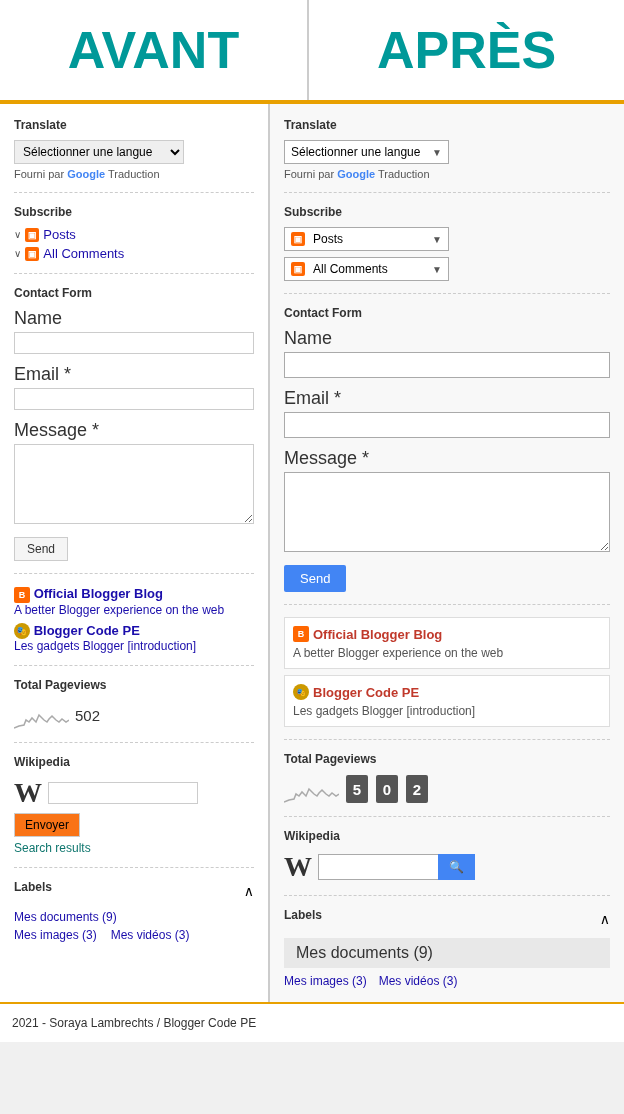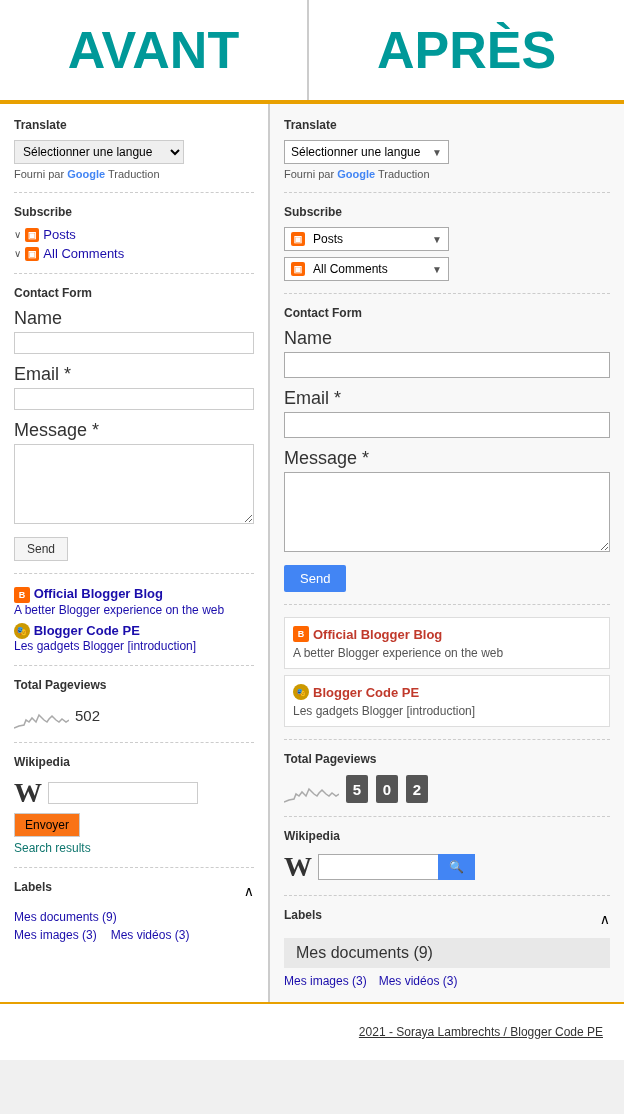--- a/index.html
+++ b/index.html
@@ -318,26 +318,25 @@
     }
     .label-row {
       display: flex;
       flex-wrap: wrap;
       gap: 4px;
     }
 
     
     .footer {
       background: white;
-      text-align: right;
-      padding: 21px;
+      text-align: left;
+      padding: 12px;
       font-size: 12px;
       color: #333;
       border-top: 2px solid #e8a000;
-      text-decoration: underline;
     }
 
     
     .sub-row {
       display: flex;
       align-items: center;
       border: 1px solid #aaa;
       background: white;
       width: 165px;
       margin-bottom: 6px;

